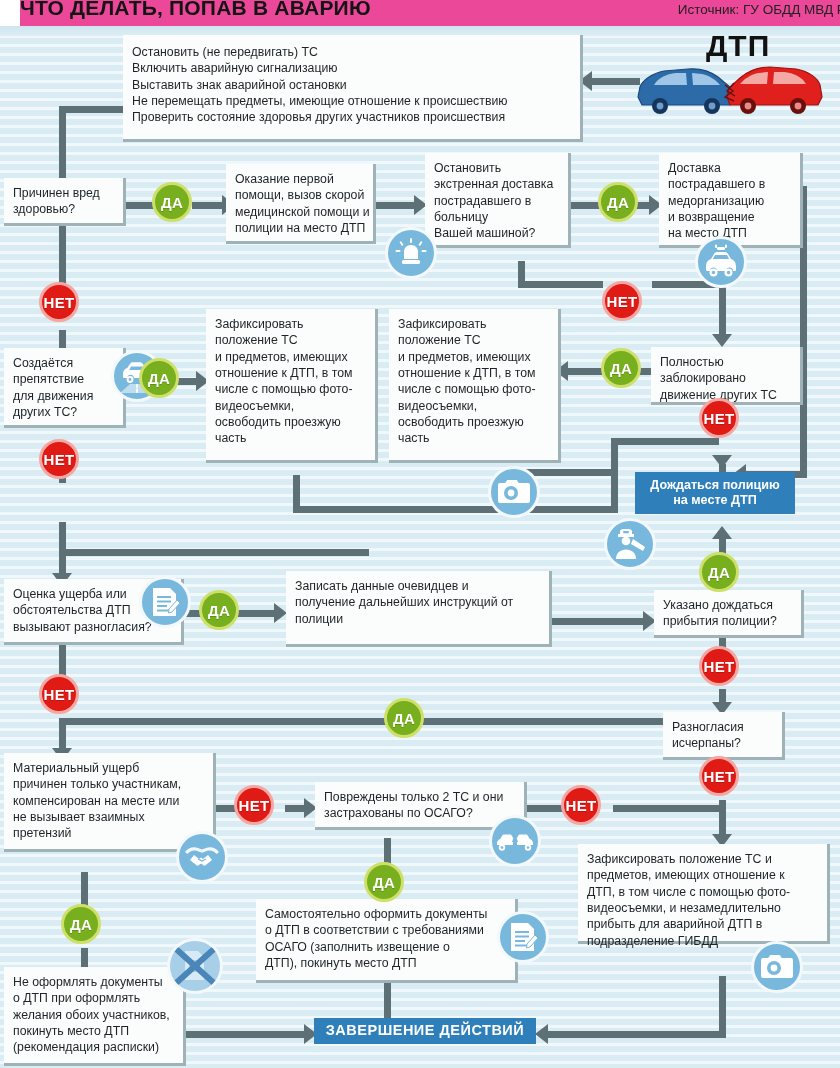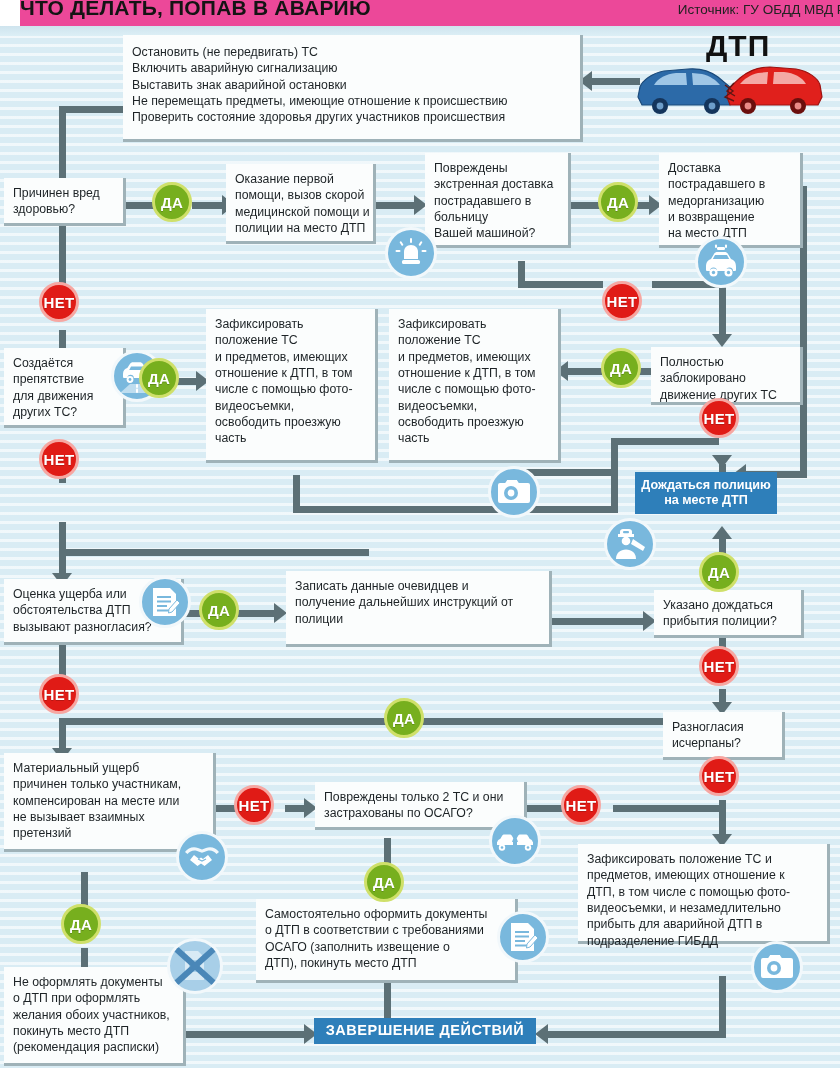--- a/index.html
+++ b/index.html
@@ -288,21 +288,21 @@
     </div>
 
     <div class="box" style="left:226px;top:138px;width:150px;height:80px;">
       <span class="l">Оказание первой</span>
       <span class="l">помощи, вызов скорой</span>
       <span class="l">медицинской помощи и</span>
       <span class="l">полиции на место ДТП</span>
     </div>
 
     <div class="box" style="left:425px;top:127px;width:146px;height:95px;">
-      <span class="l">Повреждены</span>
+      <span class="l">Остановить</span>
       <span class="l">экстренная доставка</span>
       <span class="l">пострадавшего в</span>
       <span class="l">больницу</span>
       <span class="l">Вашей машиной?</span>
     </div>
 
     <div class="box" style="left:659px;top:127px;width:144px;height:95px;">
       <span class="l">Доставка</span>
       <span class="l">пострадавшего в</span>
       <span class="l">медорганизацию</span>
@@ -338,21 +338,21 @@
       <span class="l">освободить проезжую</span>
       <span class="l">часть</span>
     </div>
 
     <div class="box" style="left:651px;top:321px;width:152px;height:58px;">
       <span class="l">Полностью</span>
       <span class="l">заблокировано</span>
       <span class="l">движение других ТС</span>
     </div>
 
-    <div class="bluebox" style="left:635px;top:446px;width:142px;height:42px;font-size:12.6px;">
+    <div class="bluebox" style="left:635px;top:446px;width:160px;height:42px;font-size:12.6px;">
       <span class="l">Дождаться полицию</span>
       <span class="l">на месте ДТП</span>
     </div>
 
     <div class="box" style="left:4px;top:553px;width:180px;height:66px;">
       <span class="l">Оценка ущерба или</span>
       <span class="l">обстоятельства ДТП</span>
       <span class="l">вызывают разногласия?</span>
     </div>
 

